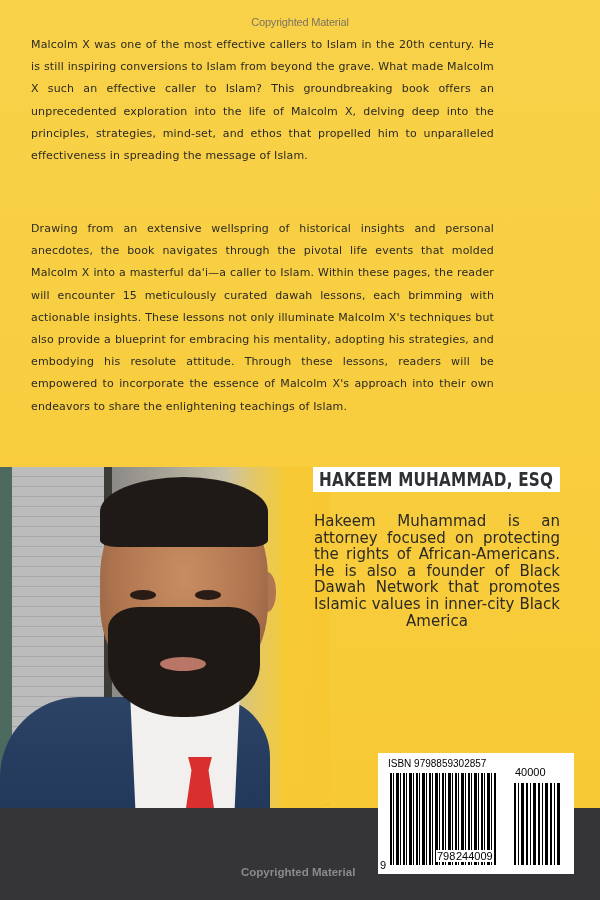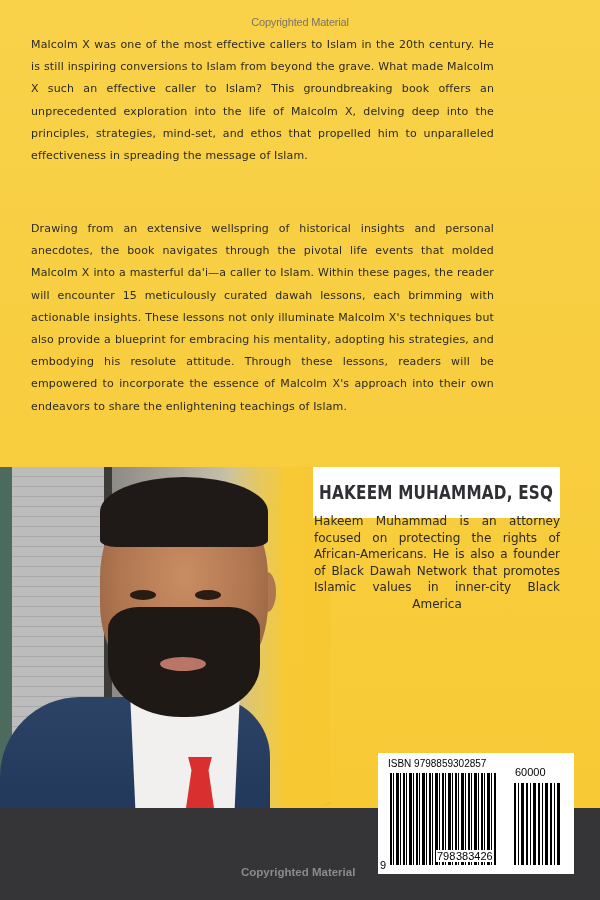--- a/index.html
+++ b/index.html
@@ -27,23 +27,23 @@
   .eye.l { left: 130px; } .eye.r { left: 195px; }
   .ear { position: absolute; left: 258px; top: 105px; width: 18px; height: 40px; border-radius: 50%; background: #b07650; }
   .suit { position: absolute; left: 0; top: 230px; width: 270px; height: 120px; background: linear-gradient(180deg, #2c4366, #22385a); border-radius: 80px 60px 0 0; }
   .shirt { position: absolute; left: 130px; top: 225px; width: 110px; height: 120px; background: #f2f0ee; clip-path: polygon(0 0, 100% 0, 95% 100%, 5% 100%); }
   .tie { position: absolute; left: 183px; top: 290px; width: 34px; height: 60px; background: #d9302f; clip-path: polygon(15% 0, 85% 0, 75% 22%, 95% 100%, 5% 100%, 25% 22%); }
 
   .dark-band { position: absolute; left: 0; top: 808px; width: 600px; height: 92px; background: #353538; }
   .copyright-bottom { position: absolute; left: 241px; top: 866px; font-family: "Liberation Sans", sans-serif; font-size: 11.5px; color: #8b8b8c; font-weight: bold; }
 
   
-  .author-name { position: absolute; left: 313px; top: 467px; width: 247px; height: 51px; background: #ffffff; box-sizing: border-box; display: flex; align-items: center; justify-content: center; }
+  .author-name { position: absolute; left: 313px; top: 467px; width: 247px; height: 25px; background: #ffffff; box-sizing: border-box; display: flex; align-items: center; justify-content: center; }
   .author-name span { font-family: "DejaVu Sans", sans-serif; font-weight: bold; font-size: 19.5px; color: #2f3034; transform: scaleX(0.78); white-space: nowrap; letter-spacing: 0.3px; }
-  .author-bio { position: absolute; left: 314px; top: 513px; width: 246px; font-size: 12px; line-height: 16.6px; color: #2b2a24; text-align: justify; text-align-last: center; }
+  .author-bio { position: absolute; left: 314px; top: 513px; width: 246px; font-size: 15px; line-height: 16.6px; color: #2b2a24; text-align: justify; text-align-last: center; }
 
   
   .barcode { position: absolute; left: 378px; top: 753px; width: 196px; height: 121px; background: #ffffff; box-sizing: border-box; }
   .isbn-label { position: absolute; left: 10px; top: 5px; font-family: "Liberation Sans", sans-serif; font-size: 10px; color: #000; }
   .bars-main { position: absolute; left: 12px; top: 20px; width: 107px; height: 92px; background: repeating-linear-gradient(90deg, #000 0 2px, #fff 2px 3px, #000 3px 4px, #fff 4px 6px, #000 6px 9px, #fff 9px 10px, #000 10px 11px, #fff 11px 13px); }
   .digits-first { position: absolute; left: 2px; bottom: 3px; font-family: "Liberation Sans", sans-serif; font-size: 11px; color: #000; }
   .digits-g1 { position: absolute; left: 18px; bottom: 3px; font-family: "Liberation Sans", sans-serif; font-size: 11px; color: #000; background: #fff; padding: 0 1px; margin-left: 28px; }
   .digits-g2 { position: absolute; left: 65px; bottom: 3px; font-family: "Liberation Sans", sans-serif; font-size: 11px; color: #000; background: #fff; padding: 0 1px; }
   .price-label { position: absolute; left: 137px; top: 13px; font-family: "Liberation Sans", sans-serif; font-size: 11px; color: #000; }
   .bars-addon { position: absolute; left: 136px; top: 30px; width: 48px; height: 82px; background: repeating-linear-gradient(90deg, #000 0 2px, #fff 2px 4px, #000 4px 5px, #fff 5px 7px, #000 7px 10px, #fff 10px 12px); }
@@ -86,20 +86,20 @@
   </div>
   <div class="author-bio">Hakeem Muhammad is an attorney focused on protecting the rights of African-Americans. He is also a founder of Black Dawah Network that promotes Islamic values in inner-city Black America</div>
 
   <div class="dark-band"></div>
   <div class="copyright-bottom">Copyrighted Material</div>
 
   <div class="barcode">
     <div class="isbn-label">ISBN 9798859302857</div>
     <div class="bars-main">
       <span class="digits-g1">798859</span>
-      <span class="digits-g2">383426</span>
+      <span class="digits-g2">244009</span>
     </div>
     <span class="digits-first">9</span>
-    <div class="price-label">60000</div>
+    <div class="price-label">40000</div>
     <div class="bars-addon"></div>
   </div>
 
 </div>
 
 </body></html>

